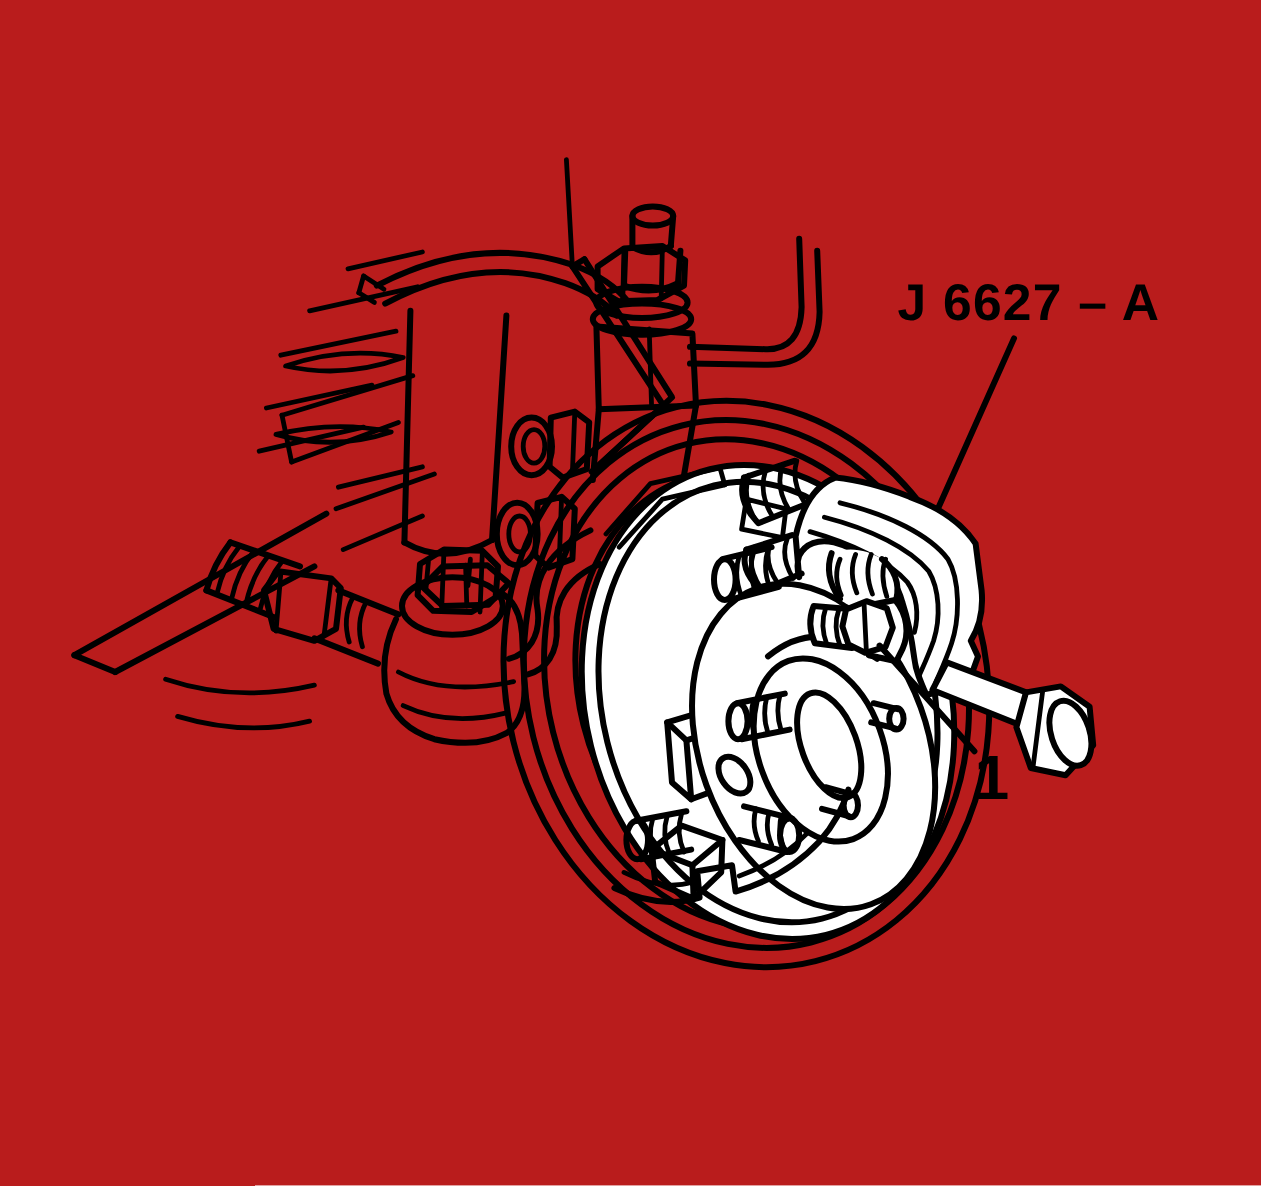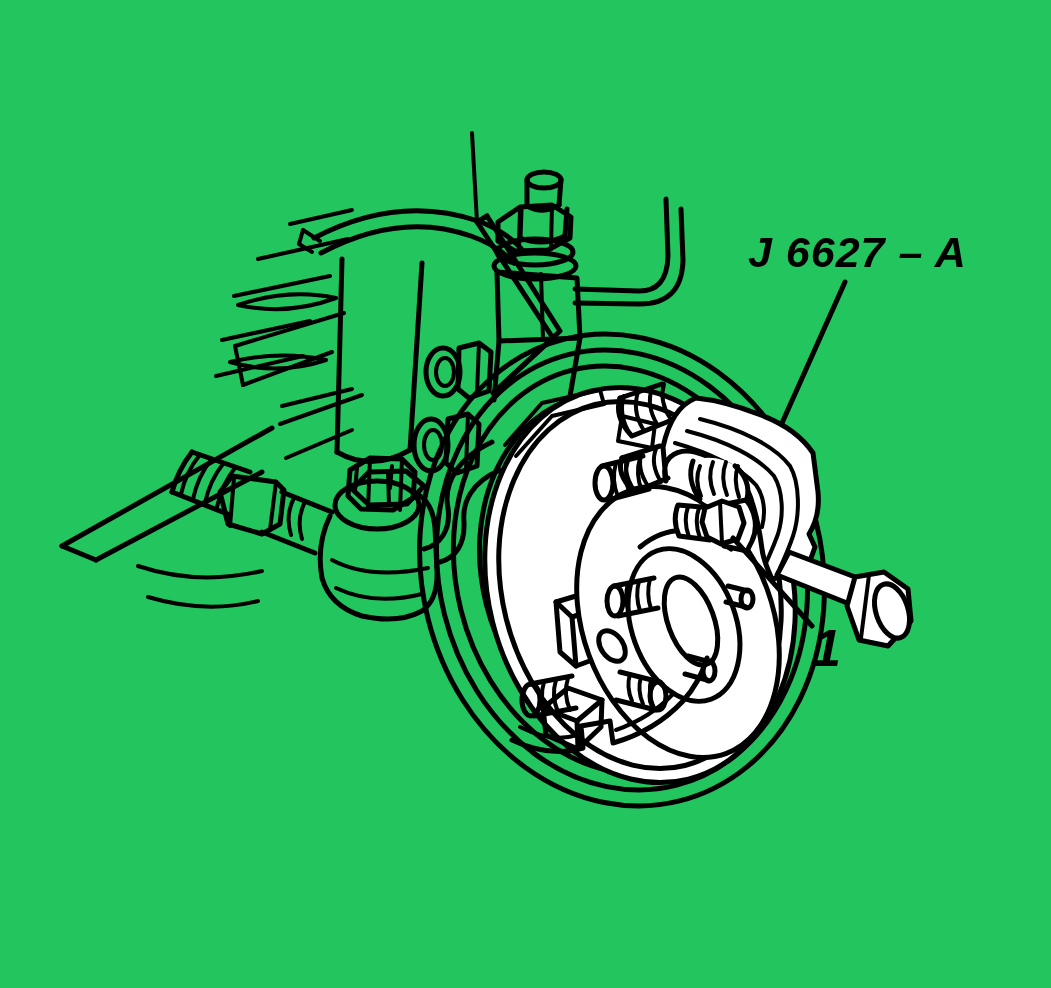--- a/index.html
+++ b/index.html
@@ -1,17 +1,17 @@
 <!DOCTYPE html>
 <html><head>
 <meta charset="utf-8">
 <style>
   html,body{margin:0;padding:0;background:#ffffff;}
-  .page{position:relative;width:1051px;height:988px;background:#22c55e;overflow:hidden;
-        font-family:"Liberation Sans", sans-serif;font-style:italic;}
+  .page{position:relative;width:1051px;height:988px;background:#b91c1c;overflow:hidden;
+        font-family:"Liberation Sans", sans-serif;}
   svg{position:absolute;left:0;top:0;}
   path,ellipse,polygon,line,circle{stroke:#000;fill:none;stroke-width:5;
         stroke-linecap:round;stroke-linejoin:round;}
   .fw{fill:#ffffff;}
   .fs{fill:url(#stip);}
   .thin{stroke-width:4;}
   .nostroke{stroke:none;}
   text{fill:#000;stroke:none;font-family:"Liberation Sans", sans-serif;font-weight:bold;}
   .tool-label{font-size:43px;letter-spacing:1px;}
   .callout{font-size:52px;}

